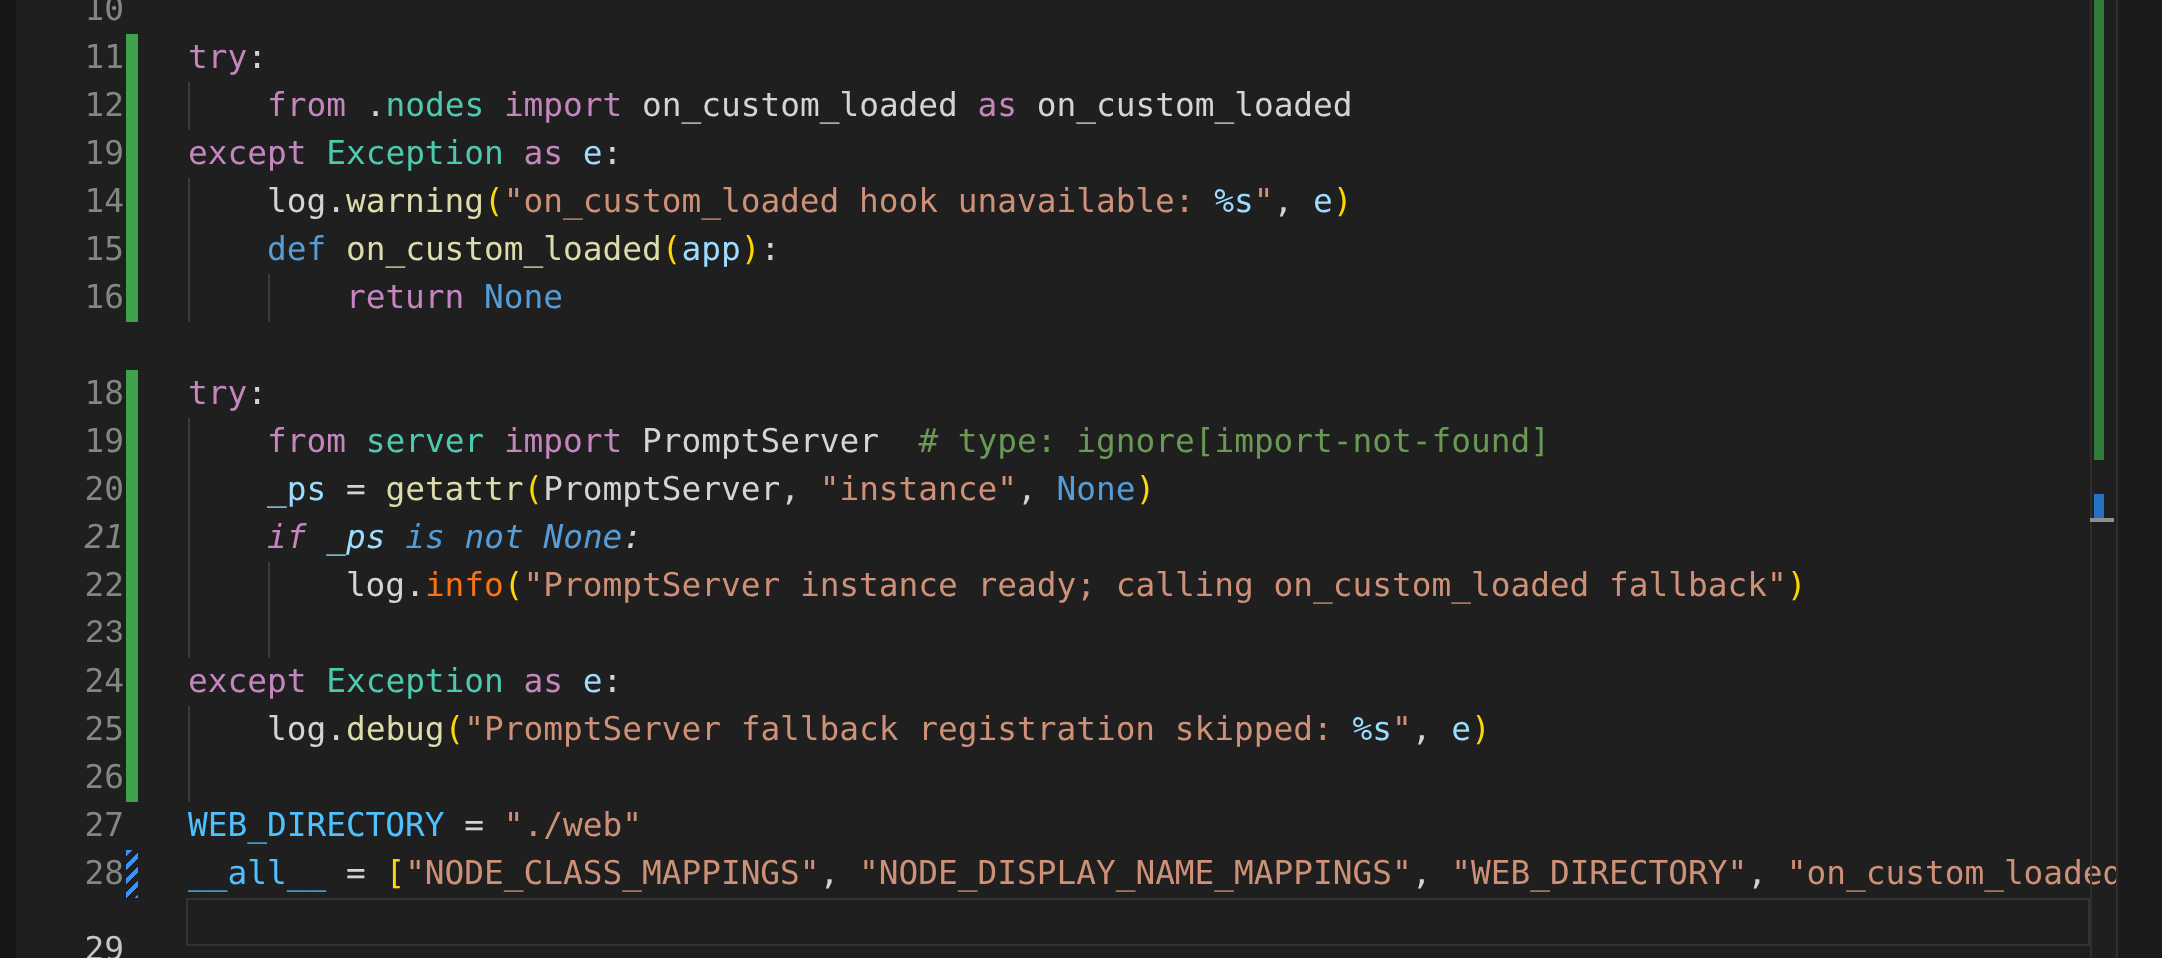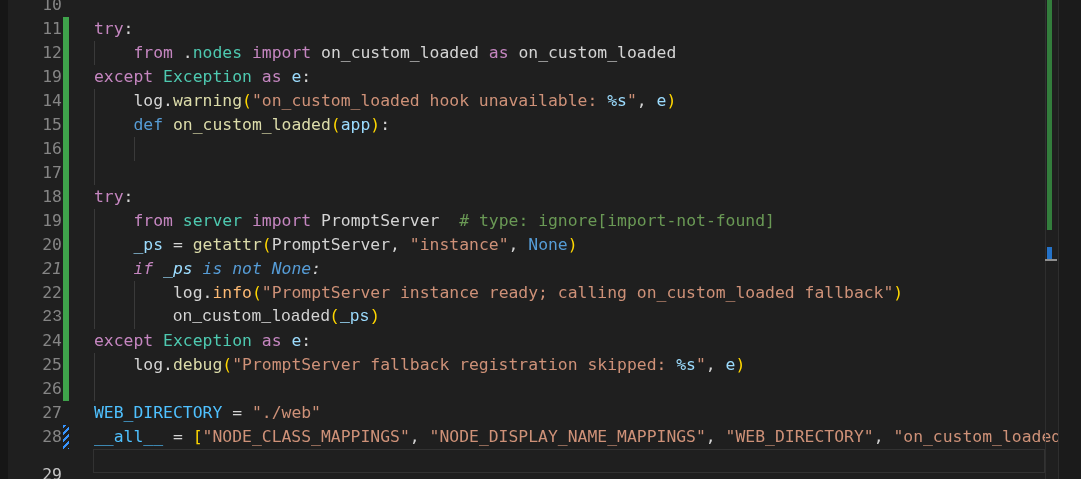--- a/index.html
+++ b/index.html
@@ -65,26 +65,21 @@
       <span class="num">15</span>
       <div class="gm added"></div>
       <div class="guide" style="left: 94px;"></div>
       <div class="code"><span style="color: rgb(212, 212, 212);">    </span><span style="color: rgb(86, 156, 214);">def</span><span style="color: rgb(212, 212, 212);"> </span><span style="color: rgb(220, 220, 170);">on_custom_loaded</span><span style="color: rgb(255, 215, 0);">(</span><span style="color: rgb(156, 220, 254);">app</span><span style="color: rgb(255, 215, 0);">)</span><span style="color: rgb(212, 212, 212);">:</span></div>
     </div>
     <div class="row" style="top: 137px;">
       <span class="num">16</span>
       <div class="gm added"></div>
       <div class="guide" style="left: 94px;"></div>
       <div class="guide" style="left: 134px;"></div>
-    </div>
-    <div class="row" style="top: 161px;">
-      <span class="num">17</span>
-      <div class="gm added"></div>
-      <div class="guide" style="left: 94px;"></div>
-      <div class="code"></div>
+      <div class="code"><span style="color: rgb(212, 212, 212);">        </span><span style="color: rgb(197, 134, 192);">return</span><span style="color: rgb(212, 212, 212);"> </span><span style="color: rgb(86, 156, 214);">None</span></div>
     </div>
     <div class="row" style="top: 185px;">
       <span class="num">18</span>
       <div class="gm added"></div>
       <div class="code"><span style="color: rgb(197, 134, 192);">try</span><span style="color: rgb(212, 212, 212);">:</span></div>
     </div>
     <div class="row" style="top: 209px;">
       <span class="num">19</span>
       <div class="gm added"></div>
       <div class="guide" style="left: 94px;"></div>
@@ -100,28 +95,27 @@
       <span class="num">21</span>
       <div class="gm added"></div>
       <div class="guide" style="left: 94px;"></div>
       <div class="code"><span style="color: rgb(212, 212, 212);">    </span><span style="color: rgb(197, 134, 192);">if</span><span style="color: rgb(212, 212, 212);"> </span><span style="color: rgb(156, 220, 254);">_ps</span><span style="color: rgb(212, 212, 212);"> </span><span style="color: rgb(86, 156, 214);">is</span><span style="color: rgb(212, 212, 212);"> </span><span style="color: rgb(86, 156, 214);">not</span><span style="color: rgb(212, 212, 212);"> </span><span style="color: rgb(86, 156, 214);">None</span><span style="color: rgb(212, 212, 212);">:</span></div>
     </div>
     <div class="row" style="top: 281px;">
       <span class="num">22</span>
       <div class="gm added"></div>
       <div class="guide" style="left: 94px;"></div>
       <div class="guide" style="left: 134px;"></div>
-      <div class="code"><span style="color: rgb(212, 212, 212);">        log</span><span style="color: rgb(212, 212, 212);">.</span><span style="color: #fdba74;">info</span><span style="color: rgb(255, 215, 0);">(</span><span style="color: rgb(206, 145, 120);">"PromptServer instance ready; calling on_custom_loaded fallback"</span><span style="color: rgb(255, 215, 0);">)</span></div>
+      <div class="code"><span style="color: rgb(212, 212, 212);">        log</span><span style="color: rgb(212, 212, 212);">.</span><span style="color: #f97316;">info</span><span style="color: rgb(255, 215, 0);">(</span><span style="color: rgb(206, 145, 120);">"PromptServer instance ready; calling on_custom_loaded fallback"</span><span style="color: rgb(255, 215, 0);">)</span></div>
     </div>
     <div class="row" style="top: 305px; font-family: Liberation Mono, monospace;">
       <span class="num">23</span>
       <div class="gm added"></div>
       <div class="guide" style="left: 94px;"></div>
       <div class="guide" style="left: 134px;"></div>
-      <div class="code"><span style="color: rgb(212, 212, 212);">        on_custom_loaded</span><span style="color: rgb(255, 215, 0);">(</span><span style="color: rgb(156, 220, 254);">_ps</span><span style="color: rgb(255, 215, 0);">)</span></div>
     </div>
     <div class="row" style="top: 329px;">
       <span class="num">24</span>
       <div class="gm added"></div>
       <div class="code"><span style="color: rgb(197, 134, 192);">except</span><span style="color: rgb(212, 212, 212);"> </span><span style="color: rgb(78, 201, 176);">Exception</span><span style="color: rgb(212, 212, 212);"> </span><span style="color: rgb(197, 134, 192);">as</span><span style="color: rgb(212, 212, 212);"> </span><span style="color: rgb(156, 220, 254);">e</span><span style="color: rgb(212, 212, 212);">:</span></div>
     </div>
     <div class="row" style="top: 353px; padding-left: 36px;">
       <span class="num">25</span>
       <div class="gm added"></div>
       <div class="guide" style="left: 94px;"></div>

